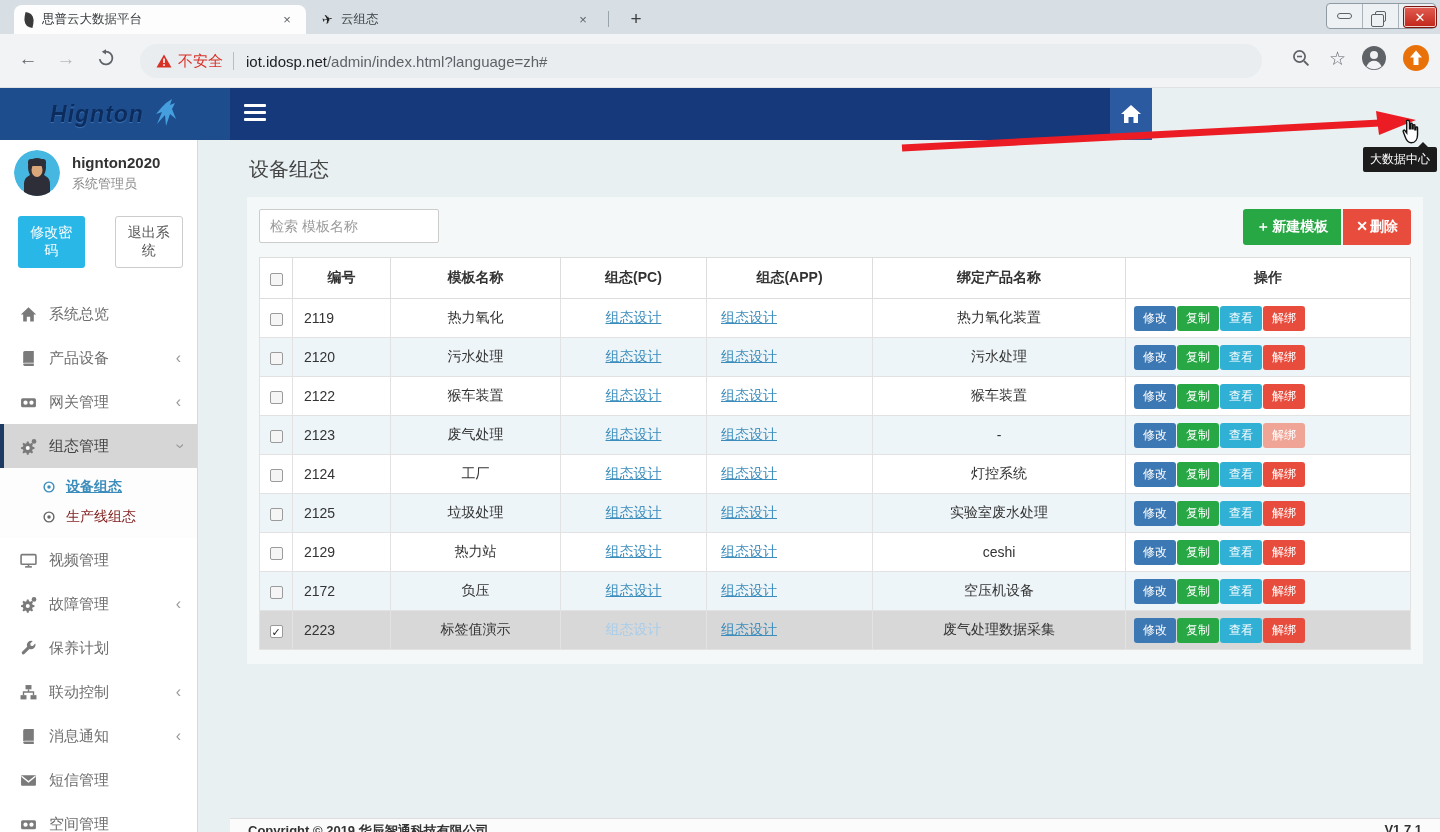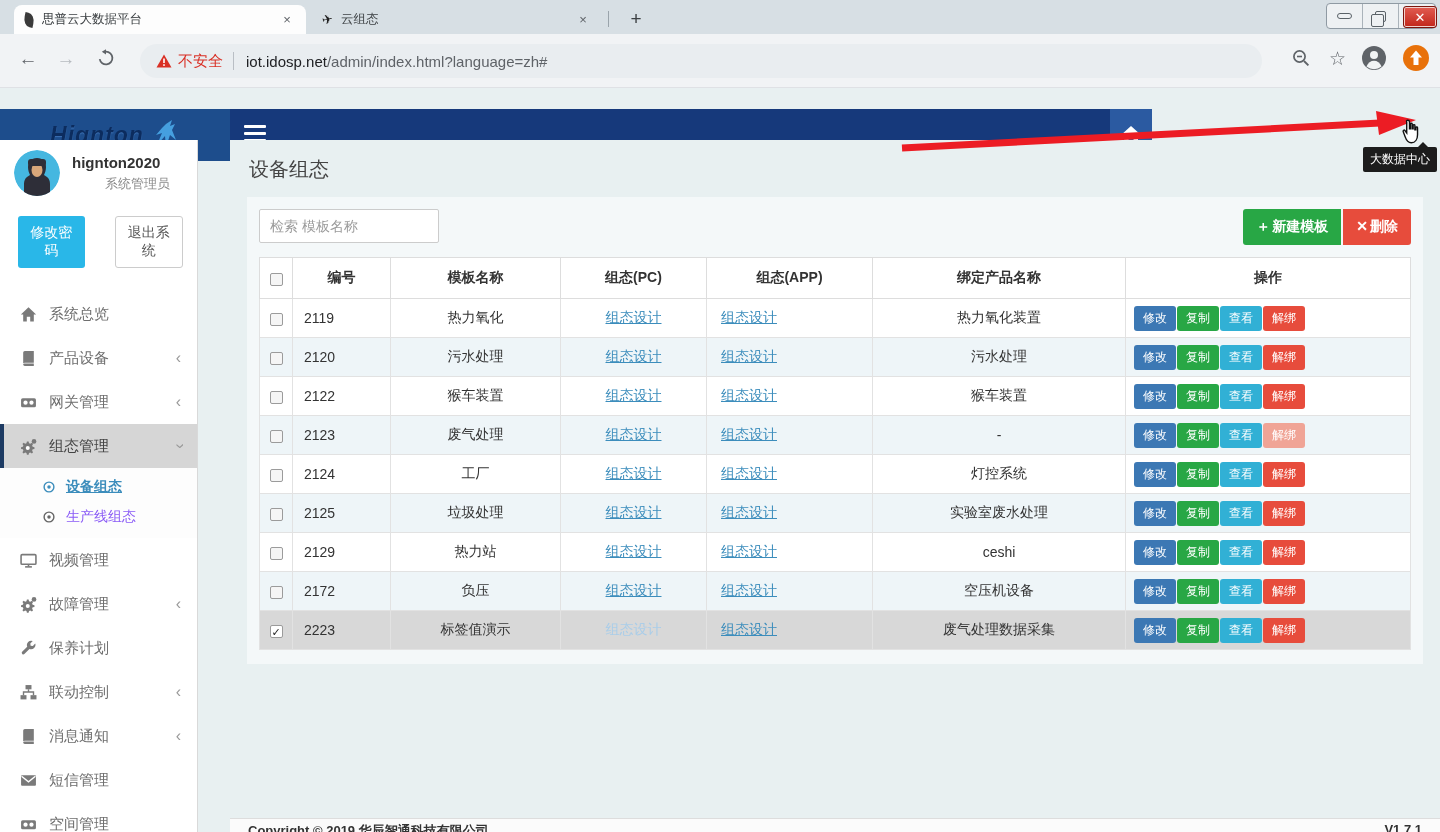--- a/index.html
+++ b/index.html
@@ -37,47 +37,47 @@
   .warn-tri svg { display:block; }
   .not-secure { color:#d93025; font-size:15px; margin-right:10px; }
   .chip-sep { width:1px; height:18px; background:#b9bec4; margin-right:12px; }
   .url-host { color:#202124; font-size:15px; }
   .url-path { color:#5f6368; font-size:15px; }
   .tb-right { position:absolute; right:10px; top:10px; display:flex; align-items:center; gap:14px; }
   .star-ic { font-size:19px; color:#5f6368; cursor:pointer; }
   .round-ic { width:28px; height:28px; display:flex; align-items:center; justify-content:center; cursor:pointer; }
 
   
-  .appheader { position:absolute; top:88px; left:0; width:1152px; height:52px; display:flex;margin-top:21px; }
+  .appheader { position:absolute; top:88px; left:0; width:1152px; height:52px; display:flex; }
   .logo-area { width:230px; height:52px; background:#1d4d8c; display:flex; align-items:center; justify-content:center; gap:2px; }
   .logo-text { color:#0c2c5e; font-size:23px; font-weight:bold; font-style:italic; letter-spacing:1px; text-shadow:0 1px 1px rgba(120,180,255,.35); }
   .header-main { flex:1; background:#16397b; position:relative; }
   .hamburger { position:absolute; left:14px; top:16px; width:22px; cursor:pointer; }
   .hamburger span { display:block; height:3px; background:#fff; margin-bottom:4px; border-radius:1px; }
   .home-btn { position:absolute; right:0; top:0; width:42px; height:52px; background:#2b5aa1; display:flex; align-items:center; justify-content:center; cursor:pointer; }
 
   
   .sidebar { position:absolute; left:0; top:140px; width:198px; bottom:0; background:#fff; border-right:1px solid #d9d9d9; overflow:hidden; }
   .user-panel { padding:10px 14px 6px 14px; display:flex; align-items:center; gap:12px; }
   .avatar { width:46px; height:46px; border-radius:50%; overflow:hidden; flex:none; }
   .user-name { font-size:15px; font-weight:bold; color:#333; margin-bottom:4px; }
-  .user-role { font-size:13px; color:#8a8a8a;margin-left:33px; }
+  .user-role { font-size:13px; color:#8a8a8a; }
   .user-btns { padding:14px 14px 10px 18px; display:flex; gap:30px; }
   .btn-pwd { background:#29b7e8; color:#fff; border:none; font-size:14px; padding:7px 12px; border-radius:3px; cursor:pointer; }
   .btn-logout { background:#fff; color:#555; border:1px solid #ccc; font-size:14px; padding:7px 12px; border-radius:3px; cursor:pointer; }
   .menu { margin-top:14px; }
   .menu-item { position:relative; height:44px; display:flex; align-items:center; padding-left:20px; cursor:pointer; color:#6e6e6e; }
   .menu-item .mi-icon { width:17px; height:17px; margin-right:12px; color:#7a7a7a; flex:none; }
   .mi-icon svg { width:100%; height:100%; display:block; }
   .mi-label { font-size:15px; }
   .mi-chevron { position:absolute; right:16px; font-size:16px; color:#9a9a9a; }
   .mi-chevron.down { transform:rotate(-90deg); }
   .menu-item.active { background:#d6d6d6; padding-left:16px; border-left:4px solid #1d3b63; color:#444; }
   .submenu { background:#fdfdfd; padding:4px 0 6px 0; }
-  .submenu-item { height:30px; display:flex; align-items:center; padding-left:42px; cursor:pointer; color:#8b5cf6; }
+  .submenu-item { height:30px; display:flex; align-items:center; padding-left:42px; cursor:pointer; color:#7f1d1d; }
   .submenu-item .mi-icon { width:14px; height:14px; margin-right:10px; color:#666; }
   .submenu-item .mi-label { font-size:14px; }
   .submenu-item.active { color:#3c8dbc; }
   .submenu-item.active .mi-icon { color:#3c8dbc; }
   .submenu-item.active .mi-label { text-decoration:underline; font-weight:bold; }
 
   
   .main { position:absolute; left:230px; top:140px; right:0; bottom:14px; background:#e8f0f1; padding:0 17px; overflow:hidden; }
   .page-title { font-size:20px; color:#444; font-weight:normal; margin:16px 0 14px 2px; }
   .panel { background:#f4f8f9; padding:12px 12px 14px 12px; }

